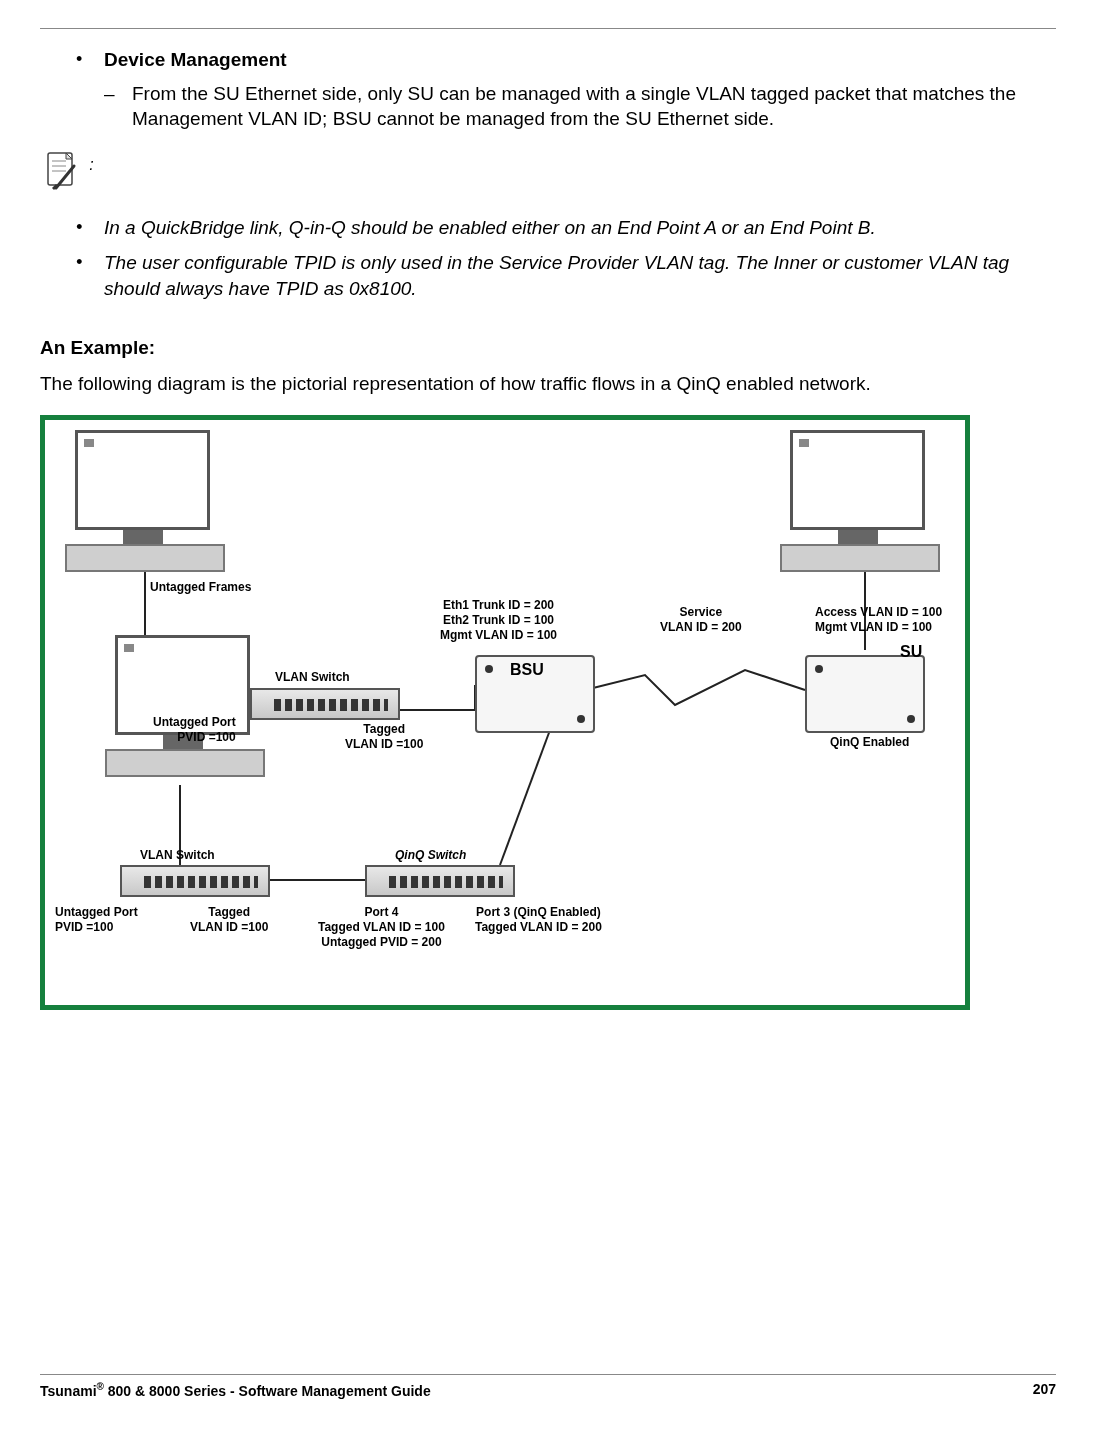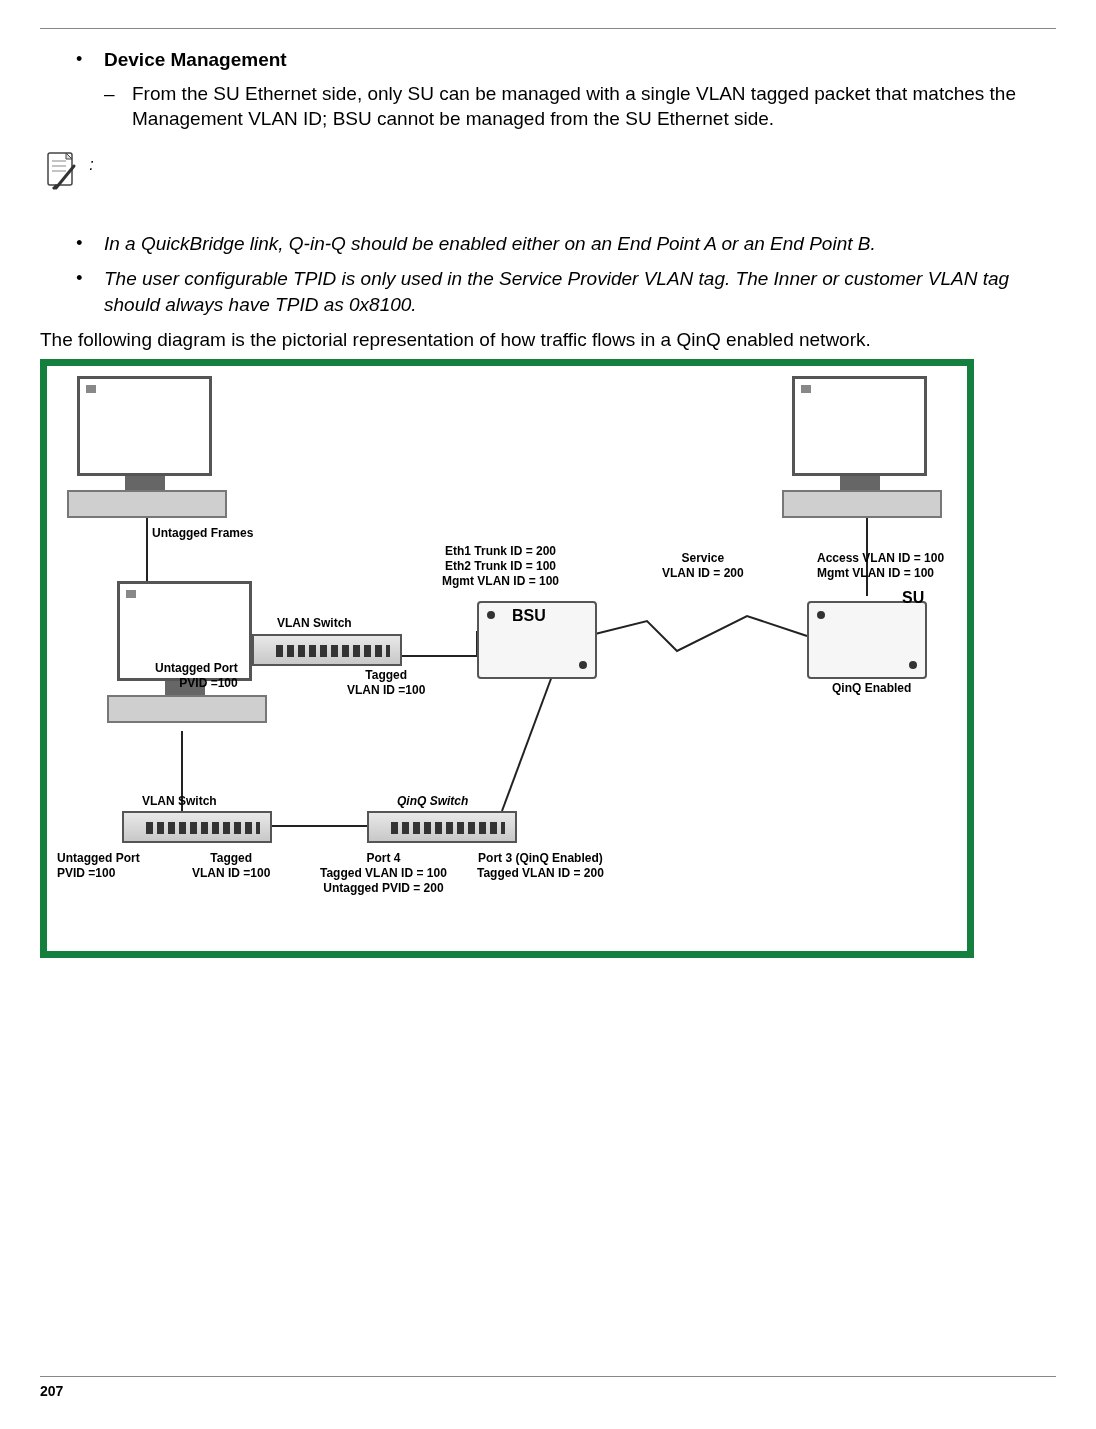--- a/index.html
+++ b/index.html
@@ -73,24 +73,24 @@
   }
   .italic-list ul.bullets > li {
     font-style: italic;
   }
   .section-h {
     font-weight: 700;
     font-size: 19px;
     margin: 34px 0 10px 0;
   }
   .diagram-frame {
-    border: 7px solid #15803d;
+    border: 5px solid #15803d;
     width: 920px;
     height: 585px;
-    margin: 6px 0 0 0;
+    margin: 18px 0 0 0;
     position: relative;
     background: #fff;
     font-family: Arial, sans-serif;
   }
   .d-label {
     position: absolute;
     font-size: 12px;
     font-weight: 700;
     color: #000;
     line-height: 1.25;
@@ -201,27 +201,28 @@
         <path d="M24 3 L30 9 L24 9 Z" fill="#ddd" stroke="#444" stroke-width="1"></path>
         <line x1="10" y1="11" x2="24" y2="11" stroke="#888" stroke-width="1"></line>
         <line x1="10" y1="16" x2="24" y2="16" stroke="#888" stroke-width="1"></line>
         <line x1="10" y1="21" x2="24" y2="21" stroke="#888" stroke-width="1"></line>
         <path d="M14 38 L32 16" stroke="#333" stroke-width="3" stroke-linecap="round"></path>
         <path d="M12 40 L16 36 L14 34 L10 38 Z" fill="#333"></path>
       </svg>
       <span style="font-style:italic; font-size:16px; position:relative; top:-26px; left:-4px;">:</span>
     </div>
 
-    <div class="italic-list" style="margin-top:28px;">
+    <div class="italic-list" style="margin-top:12px;">
       <ul class="bullets">
         <li>In a QuickBridge link, Q-in-Q should be enabled either on an End Point A or an End Point B.</li>
         <li>The user configurable TPID is only used in the Service Provider VLAN tag. The Inner or customer VLAN tag should always have TPID as 0x8100.</li>
       </ul>
     </div>
 
+    <div class="section-h">An Example:</div>
     <div>The following diagram is the pictorial representation of how traffic flows in a QinQ enabled network.</div>
 
     <div class="diagram-frame">
 
       <svg class="lines">
 
         <line x1="100" y1="150" x2="100" y2="230" stroke="#222" stroke-width="2"></line>
         <line x1="100" y1="230" x2="230" y2="280" stroke="#222" stroke-width="2"></line>
 
         <line x1="340" y1="290" x2="430" y2="290" stroke="#222" stroke-width="2"></line>
@@ -303,17 +304,20 @@
       <div class="d-label center" style="left:273px; top:485px;">Port 4<br>Tagged VLAN ID = 100<br>Untagged PVID = 200</div>
 
       <div class="d-label center" style="left:430px; top:485px;">Port 3 (QinQ Enabled)<br>Tagged VLAN ID = 200</div>
     </div>
 
   </div>
 
   <div class="footer">
     <hr>
     <div class="footer-row">
+      <div>
+        <span>Tsunami</span><span class="sup">®</span><span> 800 &amp; 8000 Series - Software Management Guide</span>
+      </div>
       <div>207</div>
     </div>
   </div>
 
 </div>
 
 </body></html>

